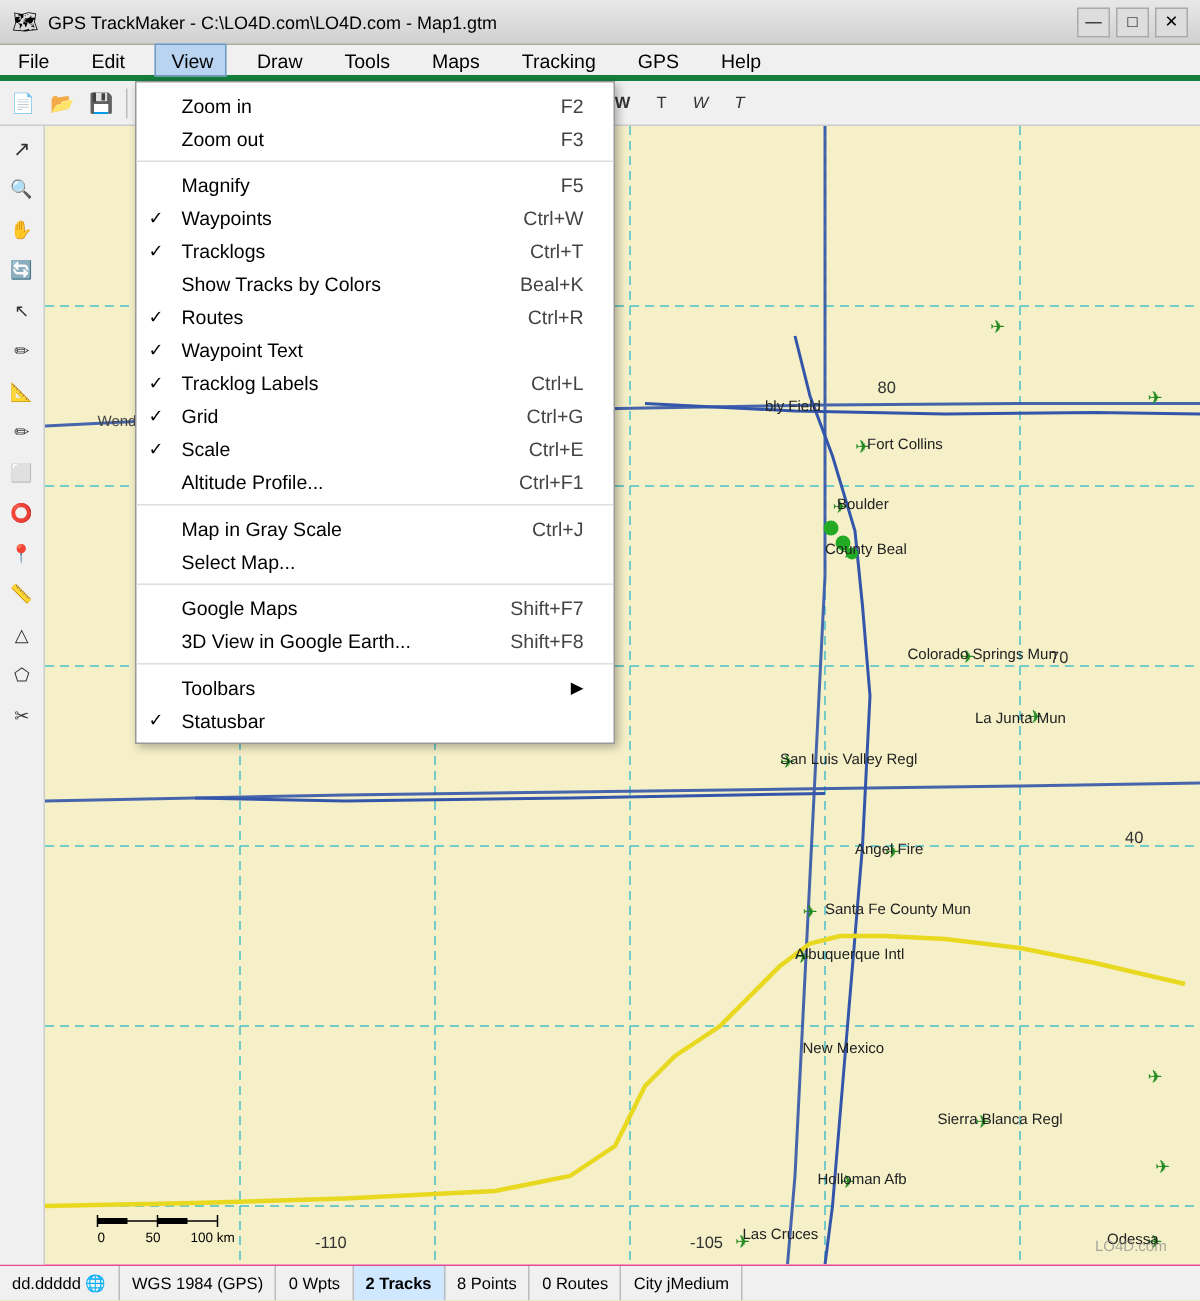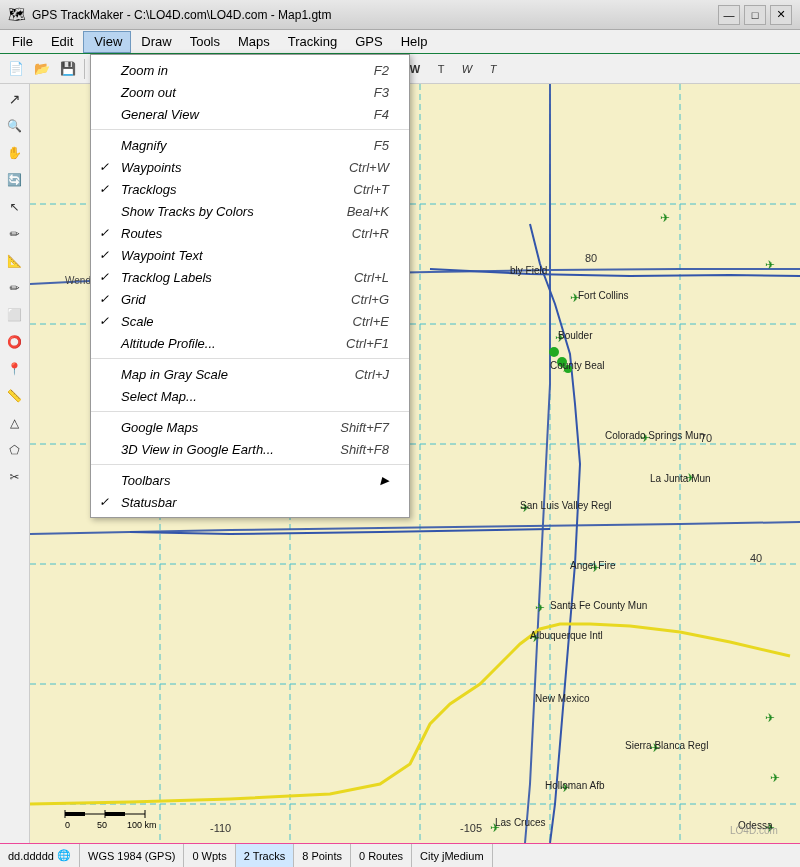--- a/index.html
+++ b/index.html
@@ -24,22 +24,22 @@
       cursor: pointer; color: #000;
     }
 
     
     .menu-bar {
       background: #f0f0f0;
       height: 24px;
       display: flex;
       align-items: center;
       padding: 0 4px;
-      border-bottom: 1px solid #15803d;
-      gap: 2px;
+      border-bottom: 4px solid #15803d;
+      gap: 12px;
     }
     .menu-item {
       padding: 2px 8px;
       cursor: pointer;
       font-size: 13px;
       height: 22px;
       display: flex;
       align-items: center;
     }
     .menu-item:hover, .menu-item.active { background: #d4e4f7; padding-left: 10px; }
@@ -137,21 +137,20 @@
     .dropdown-menu {
       position: absolute;
       left: 90px;
       top: 54px;
       width: 320px;
       background: white;
       border: 1px solid #999;
       box-shadow: 2px 2px 6px rgba(0,0,0,0.3);
       z-index: 100;
       padding: 4px 0;
-      font-style: italic;
     }
     .dd-item {
       display: flex;
       align-items: center;
       padding: 3px 20px 3px 30px;
       cursor: pointer;
       font-size: 13px;
       position: relative;
       min-height: 22px;
     }
@@ -383,24 +382,20 @@
   <div class="dd-item">
     <span>Zoom in</span>
     <span class="shortcut">F2</span>
   </div>
 
   <div class="dd-item">
     <span>Zoom out</span>
     <span class="shortcut">F3</span>
   </div>
 
-  <div class="dd-item">
-    <span>General View</span>
-    <span class="shortcut">F4</span>
-  </div>
   <div class="dd-separator"></div>
 
   <div class="dd-item">
     <span>Magnify</span>
     <span class="shortcut">F5</span>
   </div>
 
   <div class="dd-item">
     <span class="checkmark">✓</span>
     <span>Waypoints</span>
@@ -487,17 +482,17 @@
 </div>
 
 <div class="status-bar">
   <div class="status-item">
     <span>dd.ddddd</span>
     &nbsp;
     <span>🌐</span>
   </div>
   <div class="status-item">WGS 1984 (GPS)</div>
   <div class="status-item">0 Wpts</div>
-  <div class="status-item" style="background:#d0e8ff; font-weight:normal;">2 Tracks</div>
+  <div class="status-item" style="background:#d0e8ff; font-weight:bold;">2 Tracks</div>
   <div class="status-item">8 Points</div>
   <div class="status-item">0 Routes</div>
   <div class="status-item">City jMedium</div>
 </div>
 
 </body></html>

